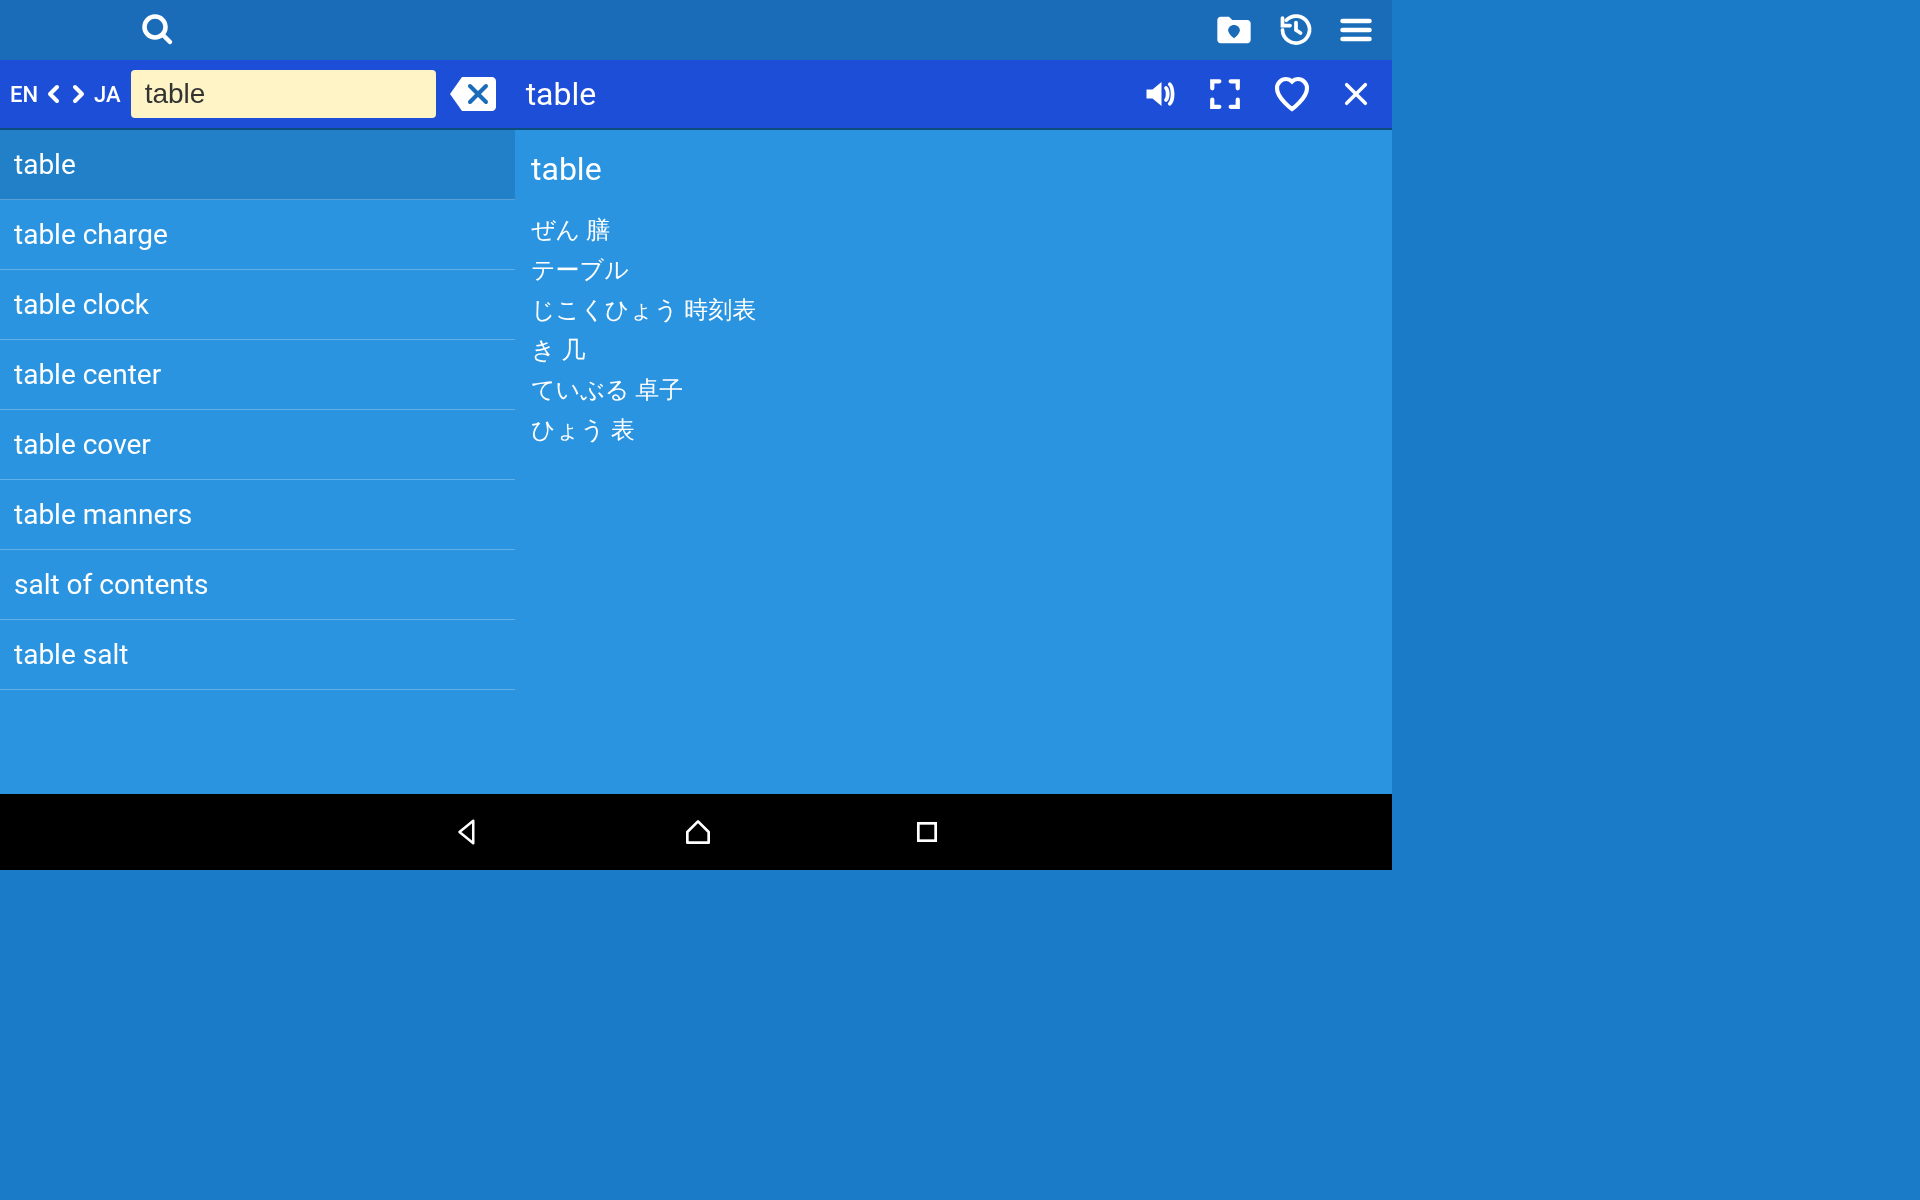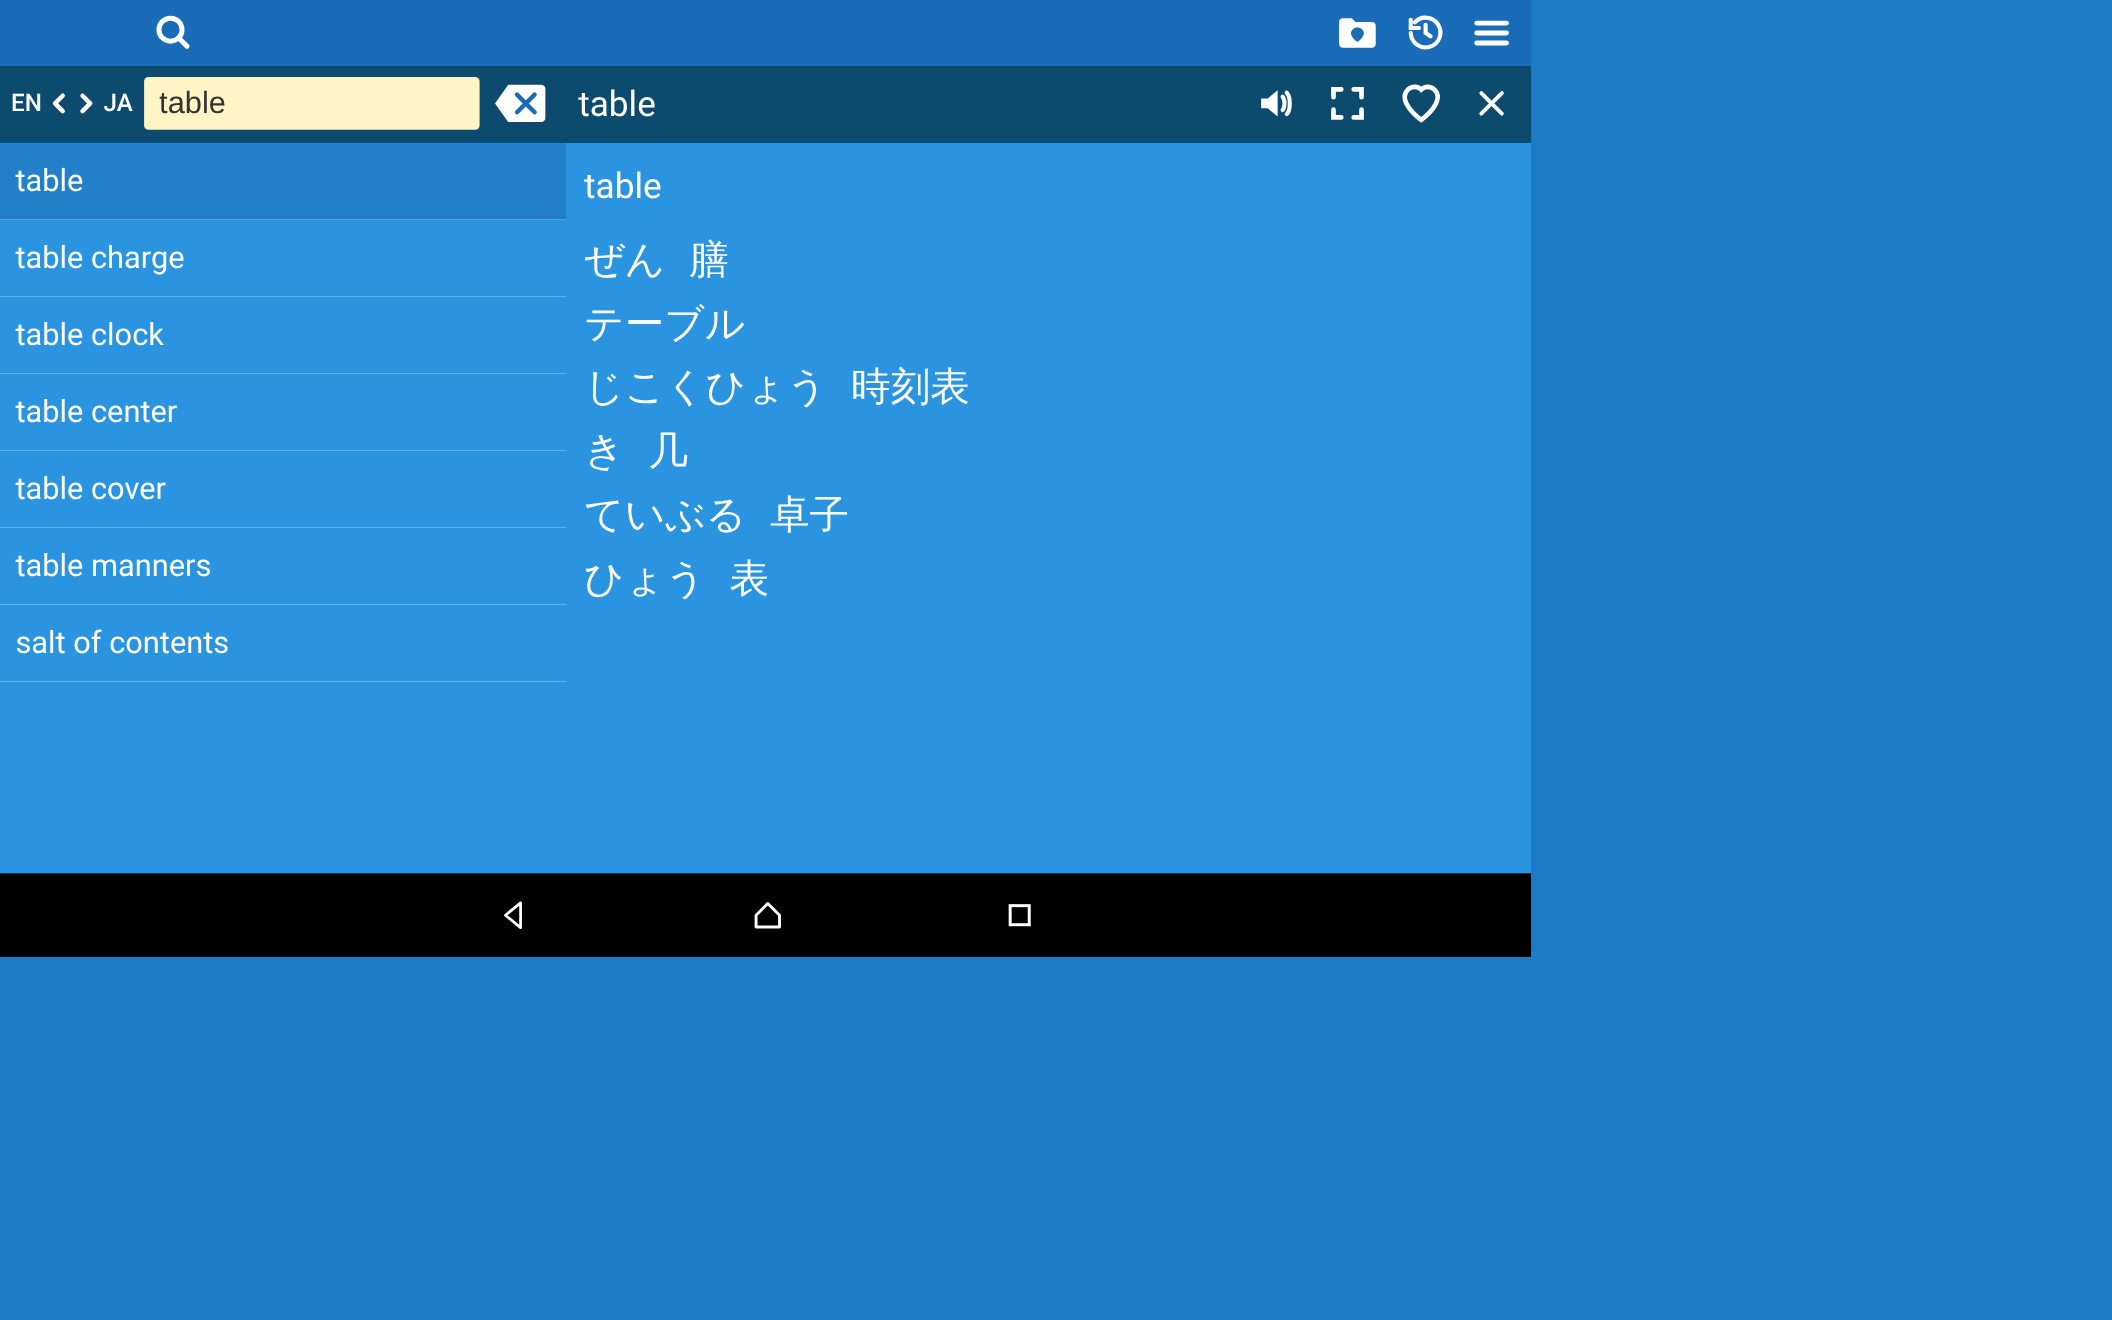--- a/index.html
+++ b/index.html
@@ -32,21 +32,21 @@
   color: white;
 }
 .top-bar-right {
   margin-left: auto;
   display: flex;
   align-items: center;
   gap: 24px;
   padding-right: 8px;
 }
 .search-bar {
-  background: #0c4a6e;
+  background: #1d4ed8;
   height: 70px;
   display: flex;
   align-items: center;
   padding: 0 10px;
   border-bottom: 2px solid #0d4d7d;
 }
 .lang-from {
   color: white;
   font-size: 22px;
   font-weight: 500;
@@ -125,24 +125,23 @@
   background: #2a94e0;
   padding: 20px 16px;
 }
 .detail-headword {
   color: white;
   font-size: 32px;
   margin-bottom: 24px;
 }
 .translation {
   color: white;
-  font-size: 36px;
+  font-size: 24px;
   line-height: 1.5;
   margin-bottom: 4px;
-  font-family: Liberation Mono, monospace;
 }
 .nav-bar {
   background: #000;
   height: 76px;
   display: flex;
   align-items: center;
   justify-content: center;
   gap: 200px;
 }
 .nav-btn {
@@ -244,20 +243,21 @@
 
   <div class="content">
     <div class="left-panel">
       <div class="list-item selected">table</div>
       <div class="list-item">table charge</div>
       <div class="list-item">table clock</div>
       <div class="list-item">table center</div>
       <div class="list-item">table cover</div>
       <div class="list-item">table manners</div>
       <div class="list-item">salt of contents</div>
+      <div class="list-item">table salt</div>
     </div>
     <div class="right-panel">
       <div class="detail-headword">table</div>
       <div class="translation">ぜん 膳</div>
       <div class="translation">テーブル</div>
       <div class="translation">じこくひょう 時刻表</div>
       <div class="translation">き 几</div>
       <div class="translation">ていぶる 卓子</div>
       <div class="translation">ひょう 表</div>
     </div>

